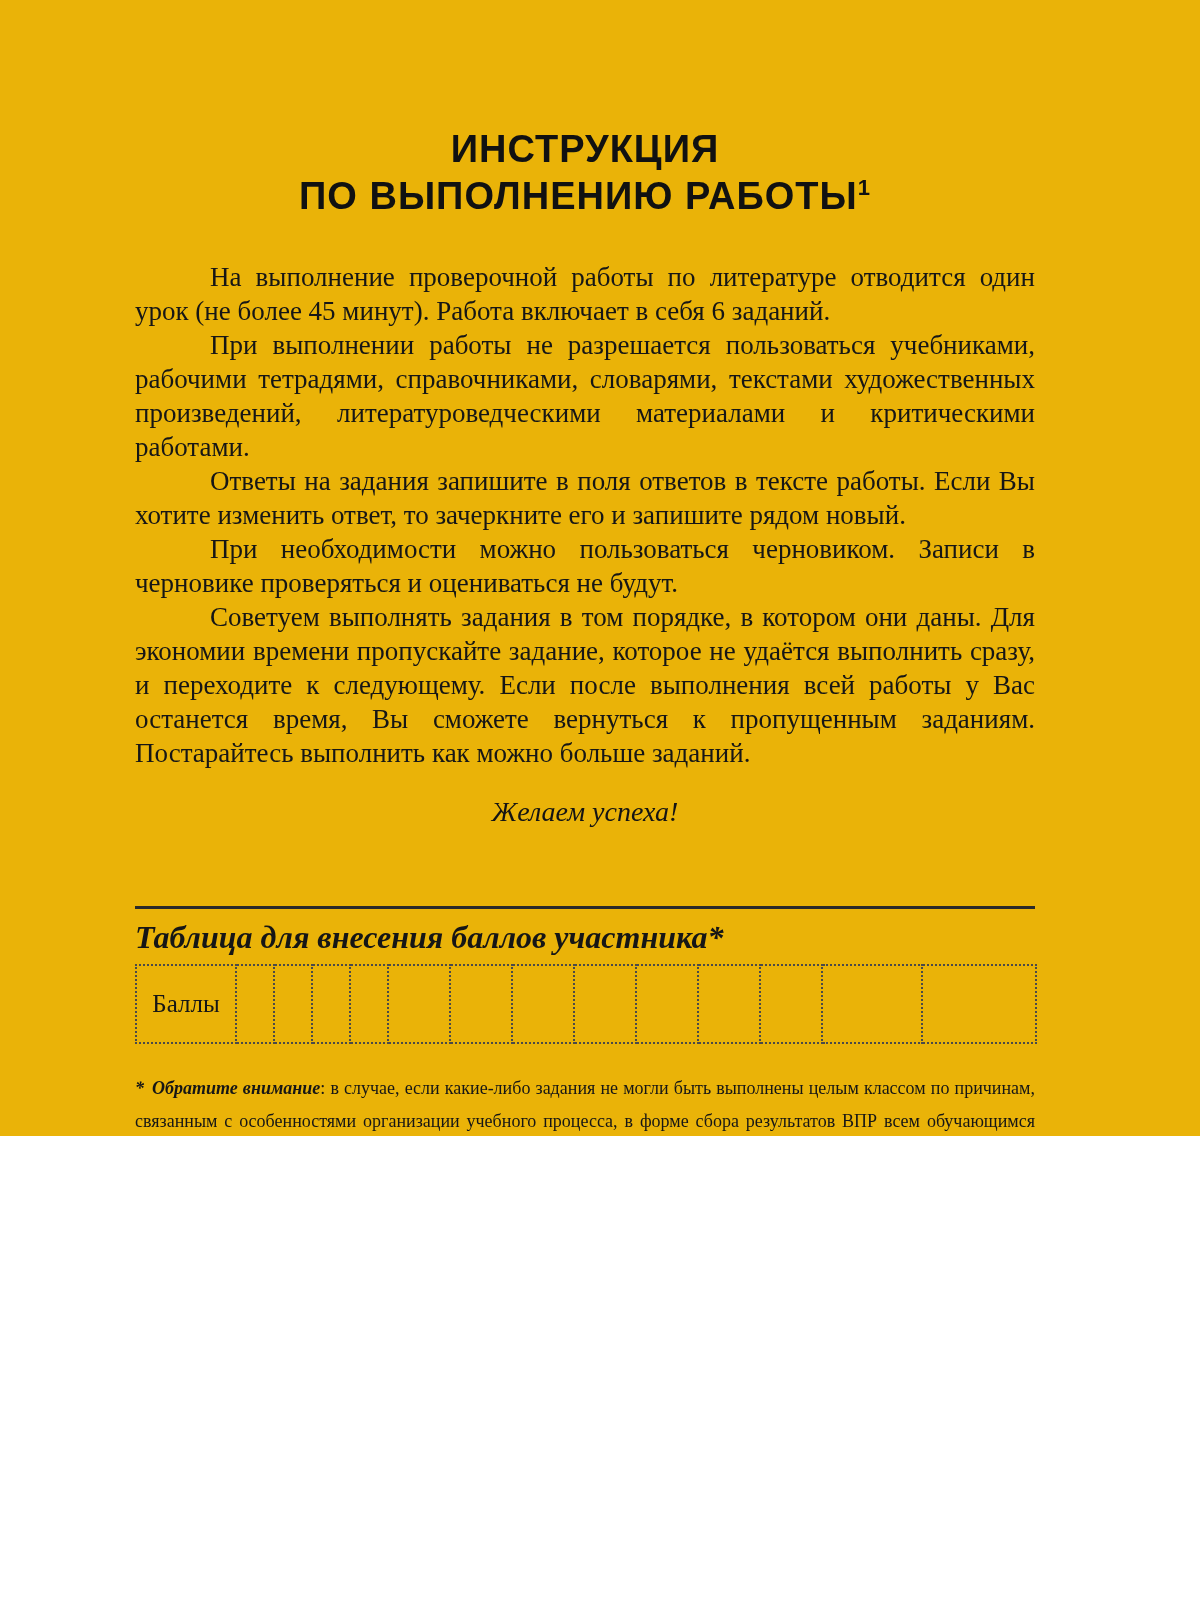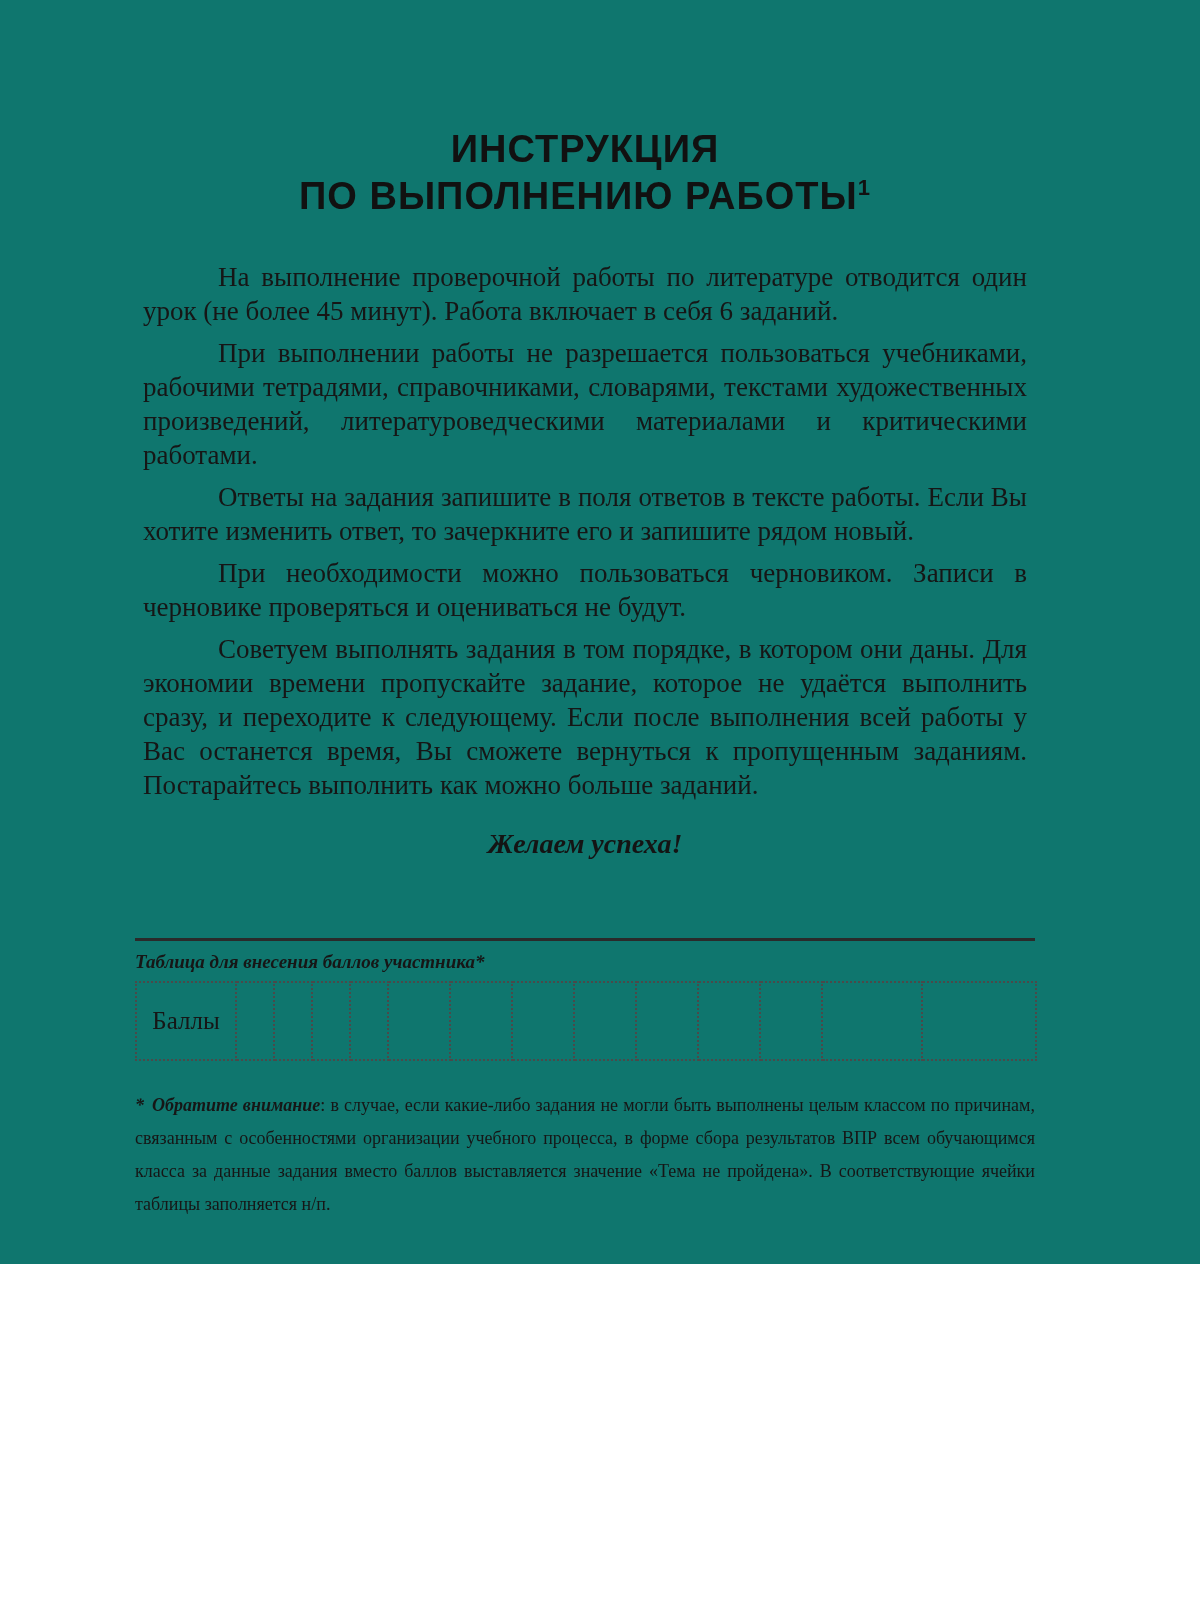--- a/index.html
+++ b/index.html
@@ -1,19 +1,19 @@
 <!DOCTYPE html>
 <html lang="ru"><head>
 <meta charset="utf-8">
 <style>
   html,body{margin:0;padding:0;background:#ffffff;}
   .page{
     position:relative;
-    width:1200px;height:1264px;
-    background:#0f766e;
+    width:1200px;height:1136px;
+    background:#eab308;
     color:#141414;
     font-family:"Liberation Serif","DejaVu Serif",serif;
     overflow:hidden;
   }
   .content{
     width:900px;
     margin-left:135px;
     padding-top:126px;
   }
   .title{
@@ -21,44 +21,44 @@
     font-weight:bold;
     font-size:38px;
     line-height:47px;
     text-align:center;
     letter-spacing:1px;
     color:#111;
   }
   .title sup{font-size:22px;line-height:0;}
   .body-text{margin-top:40px;}
   .body-text p{
-    margin:8px;
+    margin:0;
     font-size:27px;
     line-height:34px;
     text-align:justify;
     text-indent:75px;
     color:#161616;
   }
   .wish{
     margin-top:26px;
     text-align:center;
     font-size:28px;
-    font-weight:bold;
+    font-weight:normal;
     font-style:italic;
     color:#141414;
   }
   .divider{
     margin-top:78px;
     border:0;
     border-top:3px solid #2a2a2a;
     width:100%;
   }
   .table-caption{
     margin-top:10px;
-    font-size:19px;
+    font-size:32px;
     font-style:italic;
     font-weight:bold;
     color:#161616;
   }
   table.score{
     margin-top:8px;
     width:900px;
     border-collapse:collapse;
     table-layout:fixed;
   }

